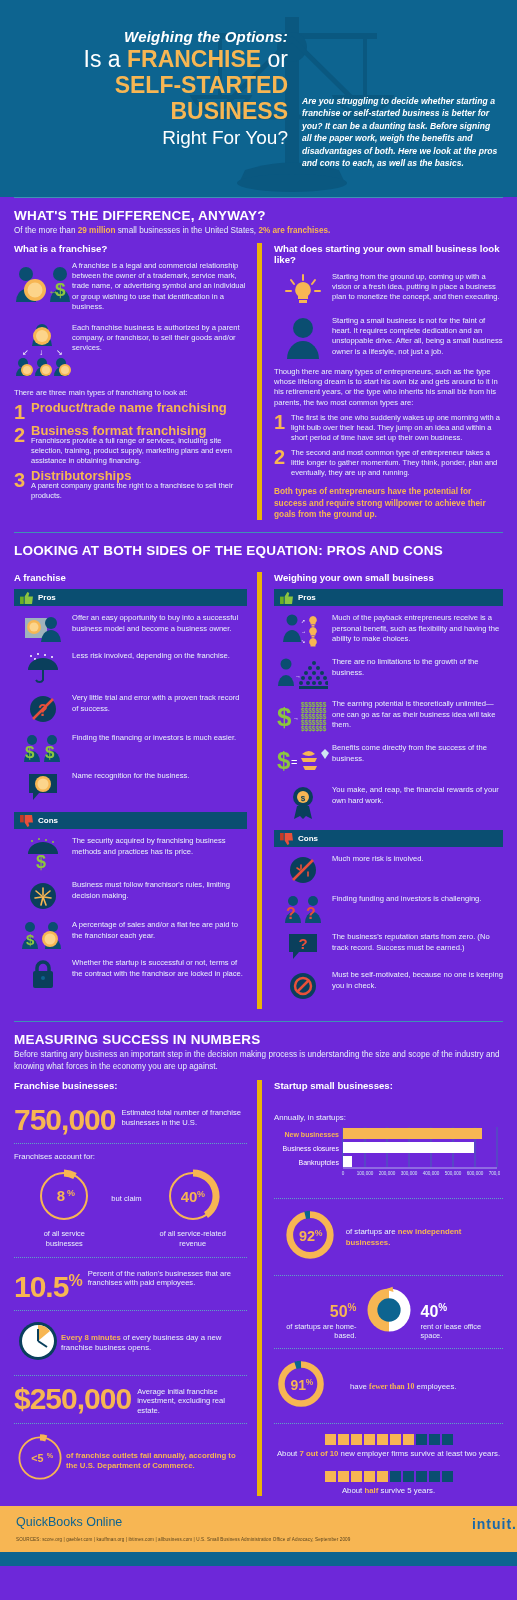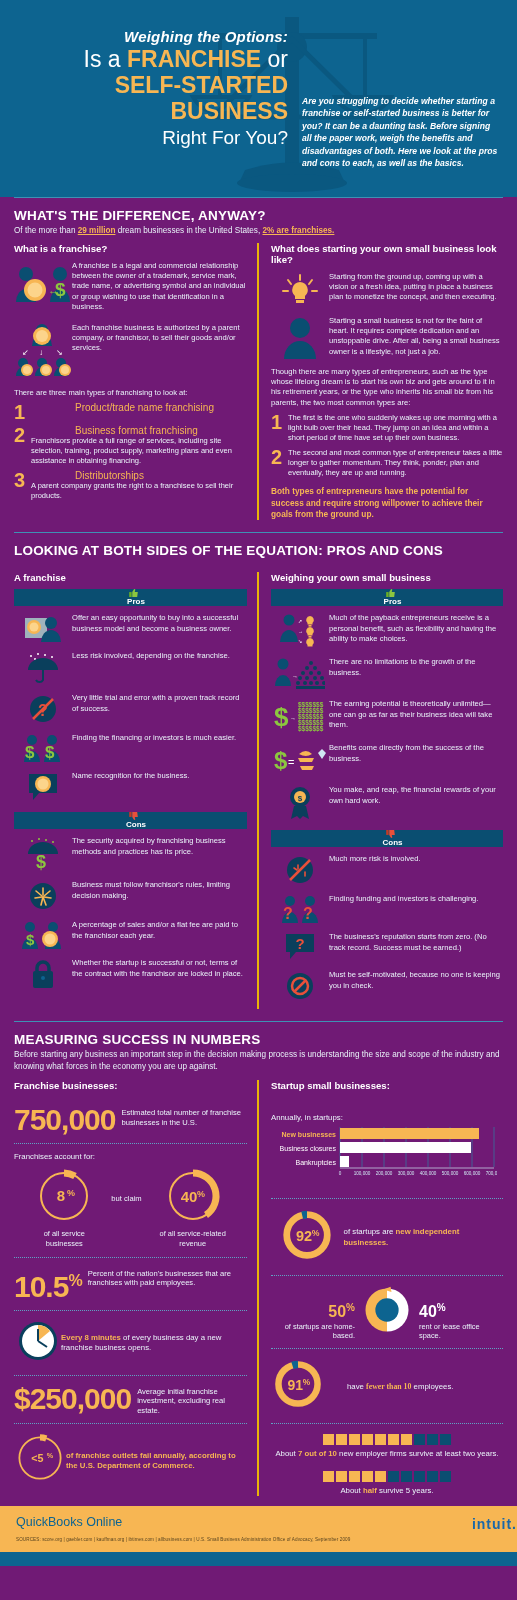--- a/index.html
+++ b/index.html
@@ -3,60 +3,60 @@
 <meta charset="utf-8">
 <style>
   html,body{margin:0;padding:0;}
   body{
     width:517px;
     background:#0d6490;
     font-family:"Liberation Sans", sans-serif;
     color:#ffffff;
     -webkit-font-smoothing:antialiased;
   }
-  .page{width:517px;min-height:1600px;background:#701a75;position:relative;overflow:hidden;}
+  .page{width:517px;min-height:1600px;background:#6d28d9;position:relative;overflow:hidden;}
 
   
   .hero{position:relative;height:197px;overflow:hidden;background:#0d6490;}
   .hero .scalewrap{position:absolute;left:185px;top:5px;width:215px;height:195px;opacity:1;}
   .hero-text{position:absolute;left:0;top:28px;width:300px;text-align:right;padding-right:12px;box-sizing:border-box;z-index:3;}
   .h-kicker{font-style:italic;font-weight:bold;font-size:15px;color:#fff;letter-spacing:.2px;}
   .h-line{font-size:23px;line-height:25px;color:#fff;font-weight:normal;margin-top:2px;}
   .h-line b{color:#f7b653;font-weight:bold;}
   .h-line2{font-size:23px;line-height:26px;color:#f7b653;font-weight:bold;}
   .h-line3{font-size:19px;line-height:27px;color:#fff;font-weight:normal;}
   .hero-para{position:absolute;left:302px;top:95px;width:200px;font-style:italic;font-weight:bold;font-size:8.6px;line-height:12.4px;color:#ffffff;z-index:3;}
 
   
   .sec{padding:0 14px;box-sizing:border-box;}
   .rule{height:1px;background:#3f91b4;margin:0 14px;}
   .sec-title{font-size:13.5px;font-weight:bold;color:#fff;letter-spacing:.2px;margin:10px 0 2px 0;}
   .sec-sub{font-size:8.2px;line-height:11.5px;color:#e8f2f8;margin-bottom:6px;}
-  .sec-sub .hl{color:#f7b653;font-weight:bold;text-decoration:underline;}
+  .sec-sub .hl{color:#f7b653;font-weight:bold;}
 
   .twocol{display:flex;margin-top:4px;}
   .col-l{width:243px;box-sizing:border-box;padding-right:10px;}
-  .col-r{width:246px;box-sizing:border-box;padding-left:12px;border-left:2px solid #eab308;}
+  .col-r{width:246px;box-sizing:border-box;padding-left:12px;border-left:5px solid #eab308;}
   .colhead{font-size:9.6px;font-weight:bold;color:#fff;margin-bottom:6px;}
 
   .irow{display:flex;margin-bottom:8px;}
   .ico{width:58px;flex:0 0 58px;display:flex;align-items:flex-start;justify-content:center;padding-top:2px;}
   .itxt{font-size:7.6px;line-height:10.4px;color:#eaf4fa;padding-top:1px;}
 
   
   .nlist{margin-top:5px;}
   .nrow{display:flex;margin-bottom:5px;}
   .nnum{font-size:20px;font-weight:bold;color:#f7b653;width:17px;flex:0 0 17px;line-height:18px;}
   .nbody{font-size:7.5px;line-height:10px;color:#eaf4fa;}
-  .nbody .nt{color:#f7b653;font-weight:normal;display:block;font-size:10px;margin-left:44px;}
+  .nbody .nt{color:#f7b653;font-weight:bold;display:block;font-size:13px;}
   .para{font-size:7.6px;line-height:10.4px;color:#eaf4fa;margin:6px 0 0 0;}
   .orange-bold{color:#f7b653;font-weight:bold;font-size:8.3px;line-height:11.4px;}
 
   
-  .pcbar{background:#0a4e71;height:17px;display:flex;align-items:center;padding-left:6px;margin-bottom:6px;flex-direction:column;}
+  .pcbar{background:#0a4e71;height:17px;display:flex;align-items:center;padding-left:6px;margin-bottom:6px;}
   .pcbar .lbl{font-size:8px;font-weight:bold;color:#fff;margin-left:5px;}
   .thumb{width:13px;height:12px;}
 
   
   .dot-rule{height:0;border-top:1px dotted #5fa3c4;margin:8px 0;}
   .bignum{font-size:30px;font-weight:bold;color:#f7b653;line-height:30px;letter-spacing:-1px;}
   .bignum .sup{font-size:16px;vertical-align:super;}
   .bigrow{display:flex;align-items:flex-start;}
   .bigdesc{font-size:7.6px;line-height:9.6px;color:#eaf4fa;padding-left:6px;padding-top:3px;}
   .smalllabel{font-size:7.8px;color:#eaf4fa;margin-bottom:4px;}
@@ -112,21 +112,21 @@
       <div class="h-line3">Right For You?</div>
     </div>
 
     <div class="hero-para">Are you struggling to decide whether starting a franchise or self-started business is better for you? It can be a daunting task. Before signing all the paper work, weigh the benefits and disadvantages of both. Here we look at the pros and cons to each, as well as the basics.</div>
   </div>
 
   <div class="rule"></div>
   <div class="sec">
     <div class="sec-title">WHAT'S THE DIFFERENCE, ANYWAY?</div>
     <div class="sec-sub">
-      <span>Of the more than </span><span class="hl">29 million</span><span> dream businesses in the United States, </span><span class="hl">2% are franchises.</span>
+      <span>Of the more than </span><span class="hl">29 million</span><span> small businesses in the United States, </span><span class="hl">2% are franchises.</span>
     </div>
 
     <div class="twocol">
 
       <div class="col-l">
         <div class="colhead">What is a franchise?</div>
 
         <div class="irow">
           <div class="ico">
             <svg width="56" height="52" viewBox="0 0 56 52">

